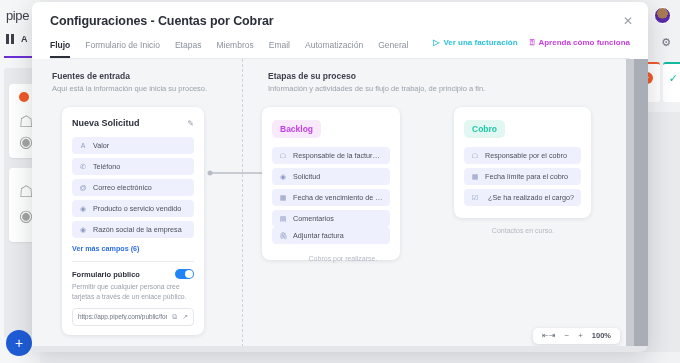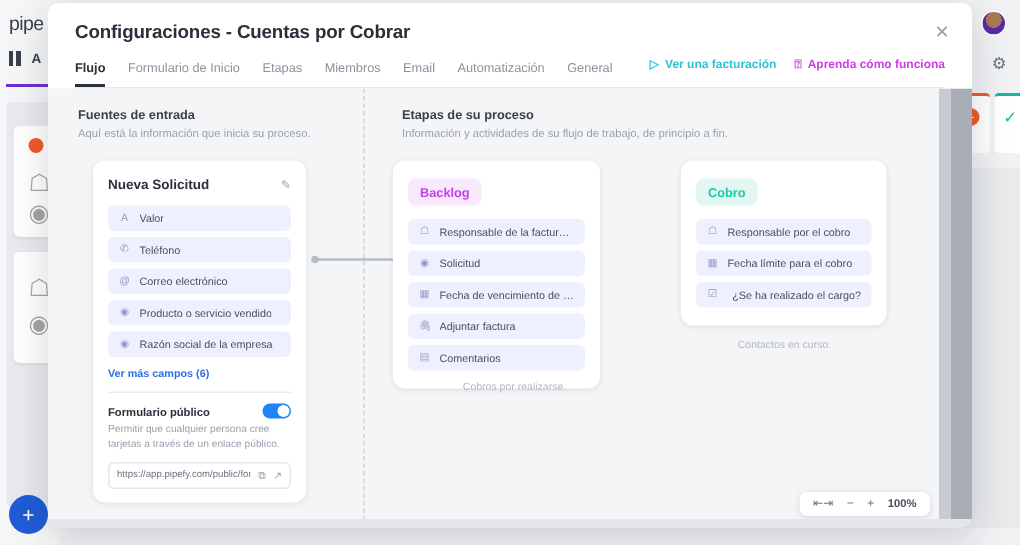--- a/index.html
+++ b/index.html
@@ -299,27 +299,27 @@
         <span class="flabel">Responsable de la facturación</span>
       </div>
       <div class="field-pill">
         <span class="fico">◉</span>
         <span class="flabel">Solicitud</span>
       </div>
       <div class="field-pill">
         <span class="fico">▦</span>
         <span class="flabel">Fecha de vencimiento de la fac...</span>
       </div>
-      <div class="field-pill">
-        <span class="fico">🖇</span>
-        <span class="flabel">Adjuntar factura</span>
-      </div>
       <div class="field-pill" style="margin-bottom:0;">
         <span class="fico">▤</span>
         <span class="flabel">Comentarios</span>
+      </div>
+      <div class="field-pill">
+        <span class="fico">🖇</span>
+        <span class="flabel">Adjuntar factura</span>
       </div>
     </div>
     <div class="stage-note n1">Cobros por realizarse.</div>
 
     <div class="stage-card s2">
       <div class="stage-badge" style="background:#e3f7f2;color:#1fc9a8;">Cobro</div>
       <div class="field-pill">
         <span class="fico">☖</span>
         <span class="flabel">Responsable por el cobro</span>
       </div>

